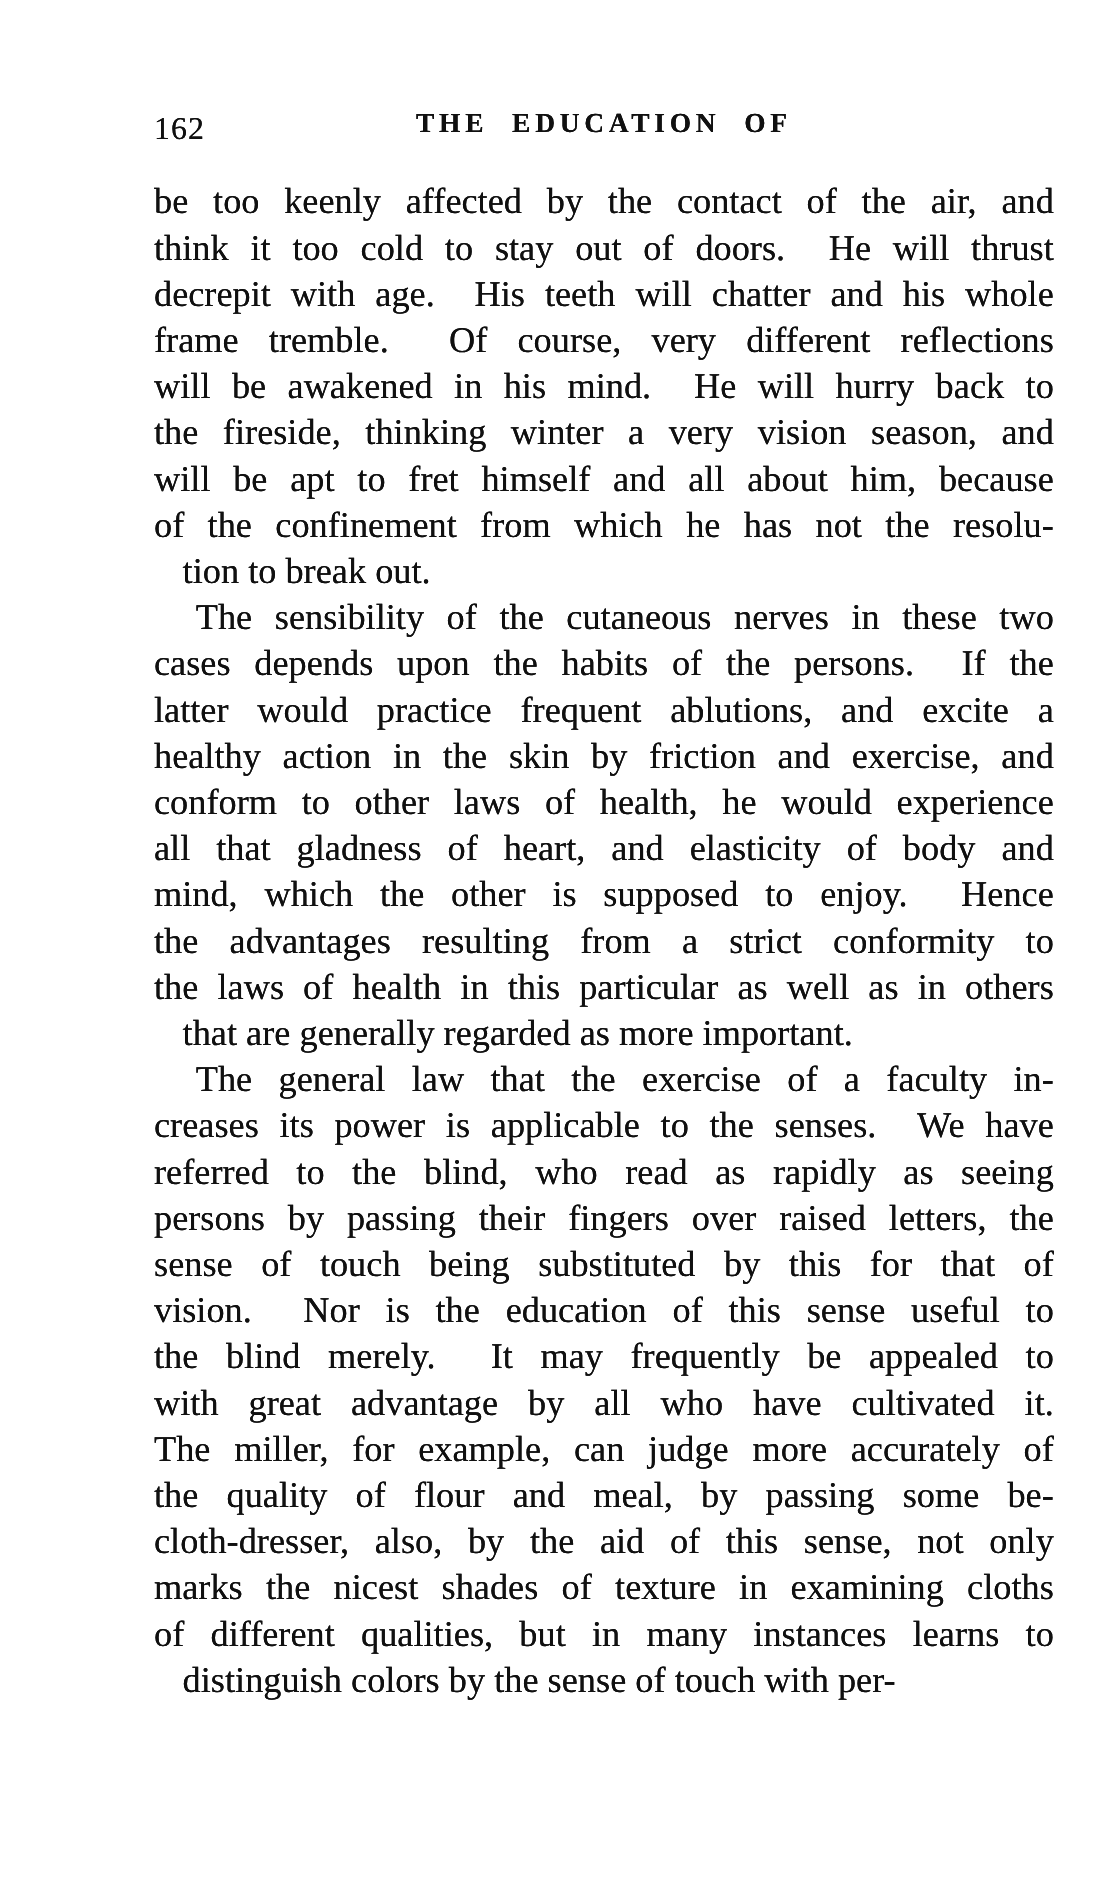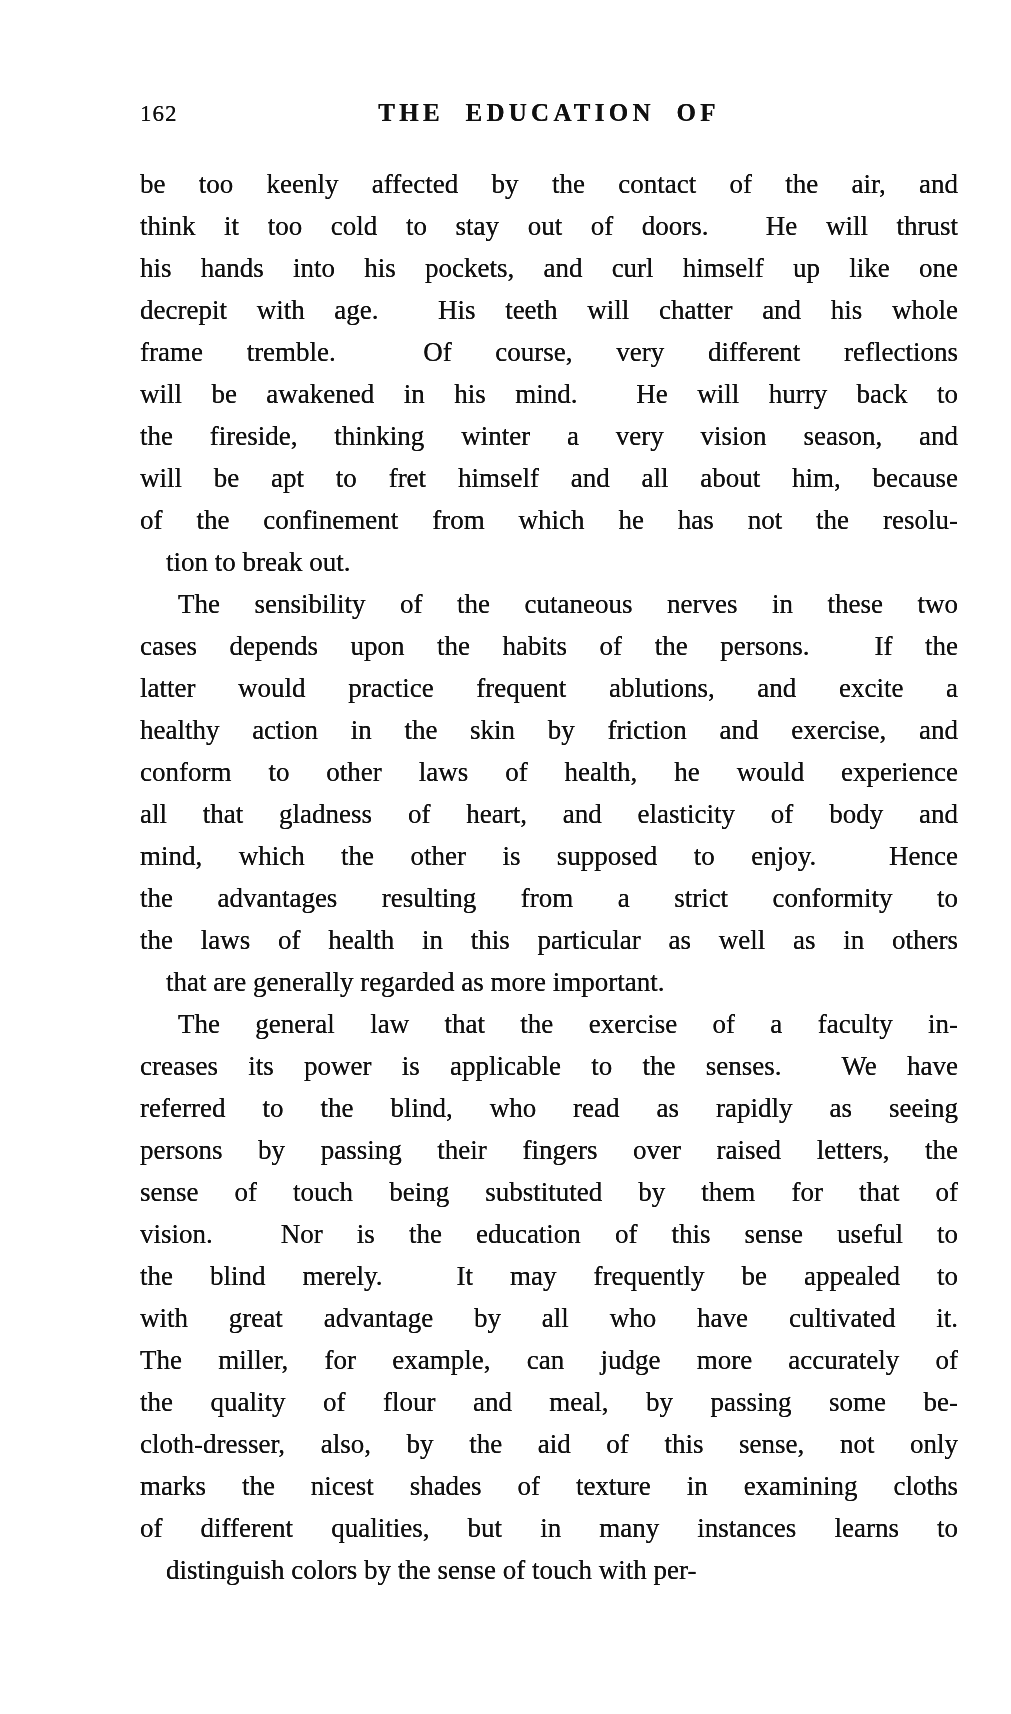--- a/index.html
+++ b/index.html
@@ -20,40 +20,40 @@
     position: absolute;
     left: 140px;
     top: 99px;
     width: 818px;
     height: 34px;
   }
   .page-number {
     position: absolute;
     left: 0;
     top: 2px;
-    font-size: 23px;
+    font-size: 29px;
     letter-spacing: 1px;
     text-shadow: 0 0 0.5px currentColor;
     font-family: Liberation Serif, serif;
   }
   .running-title {
     display: block;
     text-align: center;
     font-size: 25px;
     font-weight: bold;
     letter-spacing: 0.17em;
     word-spacing: 0.45em;
     text-shadow: 0 0 0.4px currentColor;
   }
   .body-text {
     position: absolute;
     left: 140px;
     top: 163px;
     width: 818px;
-    font-size: 27px;
+    font-size: 33px;
     line-height: 42px;
     text-shadow: 0 0 0.4px currentColor;
   }
   .paragraph { margin: 0; padding: 0; }
   .line {
     text-align: justify;
     text-align-last: justify;
     height: 42px;
     overflow: visible;
   }
@@ -67,21 +67,20 @@
 <div class="page">
   <div class="page-header">
     <span class="page-number">162</span>
     <span class="running-title">THE EDUCATION OF</span>
   </div>
 
   <div class="body-text">
     <div class="paragraph">
         <div class="line"><span>be too keenly affected by the contact of the air, and</span></div>
         <div class="line"><span>think it too cold to stay out of doors.&nbsp; He will thrust</span></div>
-        <div class="line"><span>his hands into his pockets, and curl himself up like one</span></div>
         <div class="line"><span>decrepit with age.&nbsp; His teeth will chatter and his whole</span></div>
         <div class="line"><span>frame tremble.&nbsp; Of course, very different reflections</span></div>
         <div class="line"><span>will be awakened in his mind.&nbsp; He will hurry back to</span></div>
         <div class="line"><span>the fireside, thinking winter a very vision season, and</span></div>
         <div class="line"><span>will be apt to fret himself and all about him, because</span></div>
         <div class="line"><span>of the confinement from which he has not the resolu-</span></div>
         <div class="line last"><span>tion to break out.</span></div>
       </div>
     <div class="paragraph">
         <div class="line indent"><span>The sensibility of the cutaneous nerves in these two</span></div>
@@ -93,21 +92,21 @@
         <div class="line"><span>mind, which the other is supposed to enjoy.&nbsp; Hence</span></div>
         <div class="line"><span>the advantages resulting from a strict conformity to</span></div>
         <div class="line"><span>the laws of health in this particular as well as in others</span></div>
         <div class="line last"><span>that are generally regarded as more important.</span></div>
       </div>
     <div class="paragraph">
         <div class="line indent"><span>The general law that the exercise of a faculty in-</span></div>
         <div class="line"><span>creases its power is applicable to the senses.&nbsp; We have</span></div>
         <div class="line"><span>referred to the blind, who read as rapidly as seeing</span></div>
         <div class="line"><span>persons by passing their fingers over raised letters, the</span></div>
-        <div class="line"><span>sense of touch being substituted by them for that of</span></div>
+        <div class="line"><span>sense of touch being substituted by this for that of</span></div>
         <div class="line"><span>vision.&nbsp; Nor is the education of this sense useful to</span></div>
         <div class="line"><span>the blind merely.&nbsp; It may frequently be appealed to</span></div>
         <div class="line"><span>with great advantage by all who have cultivated it.</span></div>
         <div class="line"><span>The miller, for example, can judge more accurately of</span></div>
         <div class="line"><span>the quality of flour and meal, by passing some be-</span></div>
         <div class="line"><span>cloth-dresser, also, by the aid of this sense, not only</span></div>
         <div class="line"><span>marks the nicest shades of texture in examining cloths</span></div>
         <div class="line"><span>of different qualities, but in many instances learns to</span></div>
         <div class="line last"><span>distinguish </span><span class="italic">colors</span><span> by the sense of touch with per-</span></div>
       </div>

